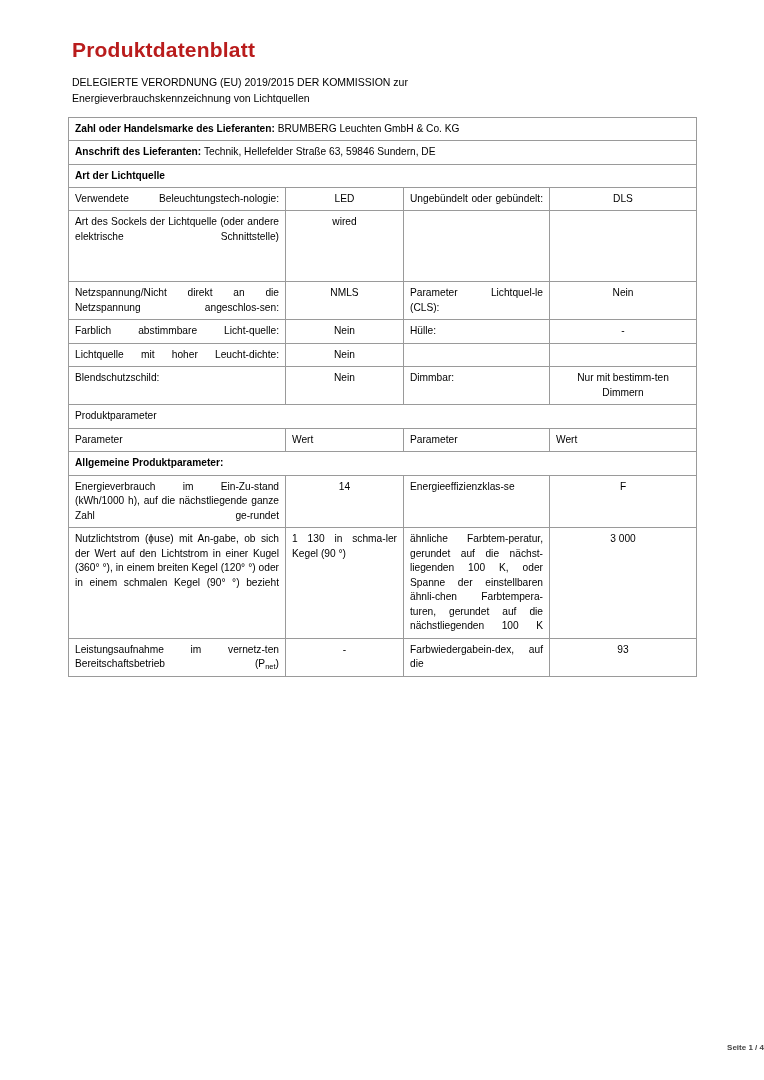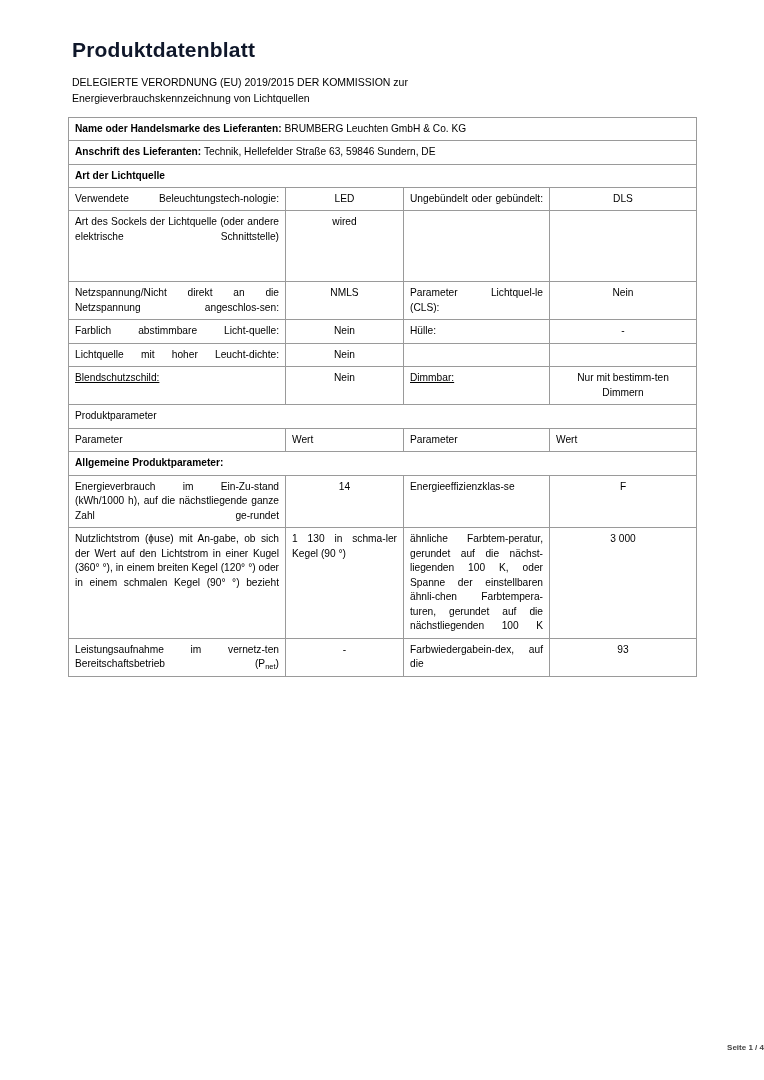--- a/index.html
+++ b/index.html
@@ -22,21 +22,21 @@
     height: 1080px;
     box-sizing: border-box;
   }
   .content {
     position: absolute;
     left: 68px;
     top: 38px;
     width: 628px;
   }
   .doc-title {
-    color: #0f172a;
+    color: #b91c1c;
     font-size: 21px;
     font-weight: bold;
     margin: 0 0 12px 4px;
     letter-spacing: 0.2px;
   }
   .subtitle {
     font-size: 10.5px;
     line-height: 1.55;
     margin: 0 0 10px 4px;
     color: #000;
@@ -57,21 +57,20 @@
     font-weight: bold;
   }
   .label-cell {
     text-align: justify;
     text-align-last: justify;
     hyphens: manual;
   }
   .label-cell.nojust {
     text-align: left;
     text-align-last: left;
-    text-decoration: underline;
   }
   .center {
     text-align: center;
   }
   .center-band {
     text-align: left;
     font-weight: normal;
   }
   .bold {
     font-weight: bold;
@@ -114,21 +113,21 @@
       <colgroup>
         <col style="width:217px">
         <col style="width:118px">
         <col style="width:146px">
         <col style="width:147px">
       </colgroup>
       <tbody>
 
         <tr>
           <td colspan="4">
-            <span class="bold">Name oder Handelsmarke des Lieferanten:</span>
+            <span class="bold">Zahl oder Handelsmarke des Lieferanten:</span>
             <span>BRUMBERG Leuchten GmbH &amp; Co. KG</span>
           </td>
         </tr>
 
         <tr>
           <td colspan="4">
             <span class="bold">Anschrift des Lieferanten:</span>
             <span>Technik, Hellefelder Straße 63, 59846 Sundern, DE</span>
           </td>
         </tr>

